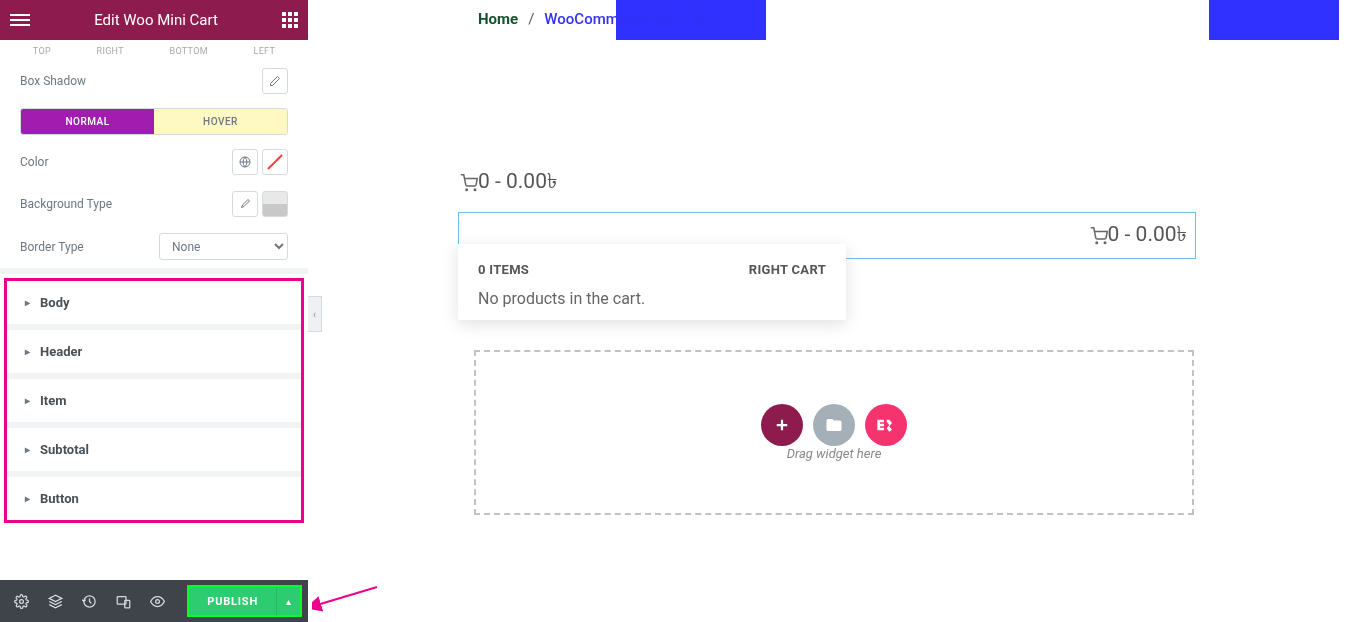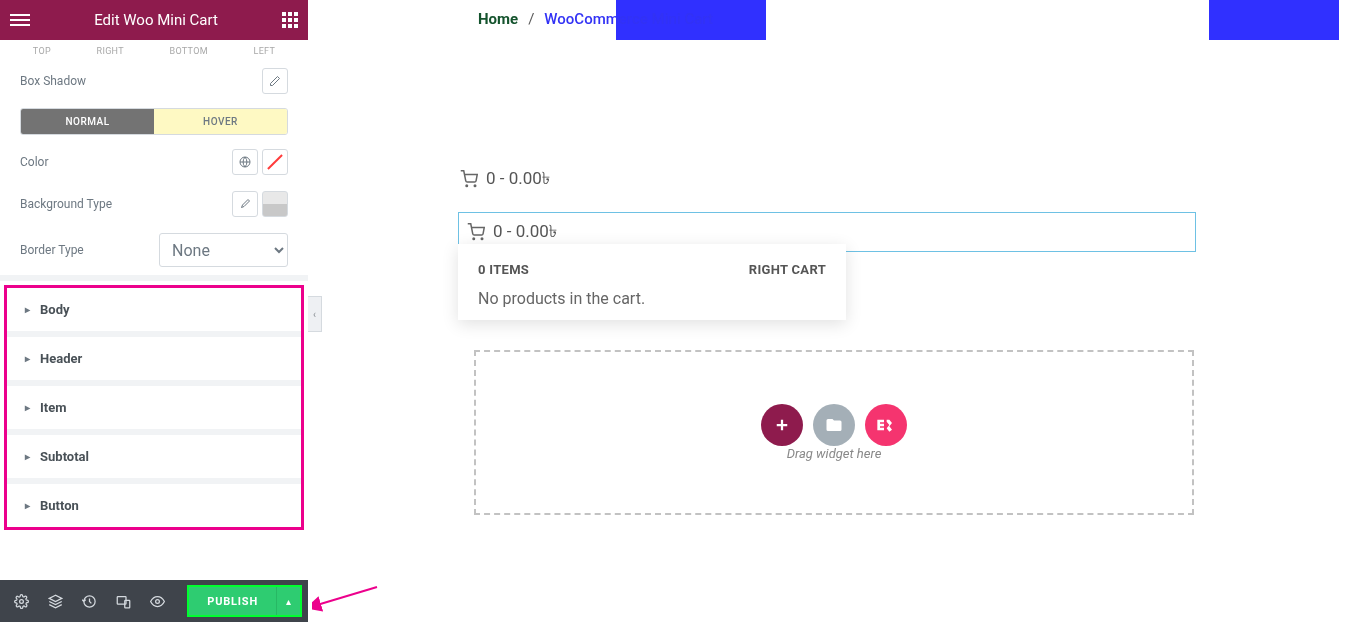--- a/index.html
+++ b/index.html
@@ -19,24 +19,24 @@
     .spacing-labels { display:flex; justify-content:space-around; padding: 6px 10px 4px; font-size:9px; color:#a8a8a8; letter-spacing:0.3px; }
 
     .control-row { display:flex; align-items:center; justify-content:space-between; padding: 8px 20px; font-size:12px; color:#6d7882; gap:10px; }
     .control-row .label { flex:1; }
     .control-row .icon-btn { width:26px; height:26px; border:1px solid #d5dadf; background:#fff; border-radius:3px; display:flex; align-items:center; justify-content:center; font-size:11px; color:#6d7882; cursor:pointer; }
     .icon-btn.slash { position:relative; }
     .icon-btn.slash::after { content:''; position:absolute; width:20px; height:2px; background:#ff3b3b; transform:rotate(-45deg); }
 
     .toggle-tabs { display:flex; margin: 6px 20px; border:1px solid #d5dadf; border-radius:3px; overflow:hidden; }
     .toggle-tabs .tab { flex:1; text-align:center; padding:7px 0; font-size:10px; font-weight:500; letter-spacing:0.5px; cursor:pointer; background:#fef9c3; color:#6d7882; }
-    .toggle-tabs .tab.active { background:#737373; color:#fff; }
+    .toggle-tabs .tab.active { background:#a21caf; color:#fff; }
 
     .select-wrap { flex:1; max-width:130px; }
-    .select-wrap select { width:100%; height:34px; border:1px solid #d5dadf; border-radius:3px; font-size:16px; padding:0 8px; color:#6d7882; background:#fff; cursor:pointer; }
+    .select-wrap select { width:100%; height:27px; border:1px solid #d5dadf; border-radius:3px; font-size:12px; padding:0 8px; color:#6d7882; background:#fff; cursor:pointer; }
 
     .divider { height:6px; background:#f1f3f5; }
 
     .panel-sections { border: 3px solid #ec008c; margin: 4px; }
     .section-header { display:flex; align-items:center; gap:10px; padding:14px 18px; font-size:13px; font-weight:700; color:#495157; background:#fff; cursor:pointer; }
     .section-header .caret { font-size:10px; color:#6d7882; }
     .section-gap { height:6px; background:#f1f3f5; }
 
     .sidebar-footer { margin-top:auto; background:#3f444b; height:42px; display:flex; align-items:center; padding:0 6px; gap:4px; position:relative; }
     .sidebar-footer .fbtn { width:30px; height:30px; display:flex; align-items:center; justify-content:center; color:#d5dadf; font-size:14px; cursor:pointer; }
@@ -50,21 +50,21 @@
     .collapse-handle { position:absolute; left:308px; top:296px; width:14px; height:36px; background:#eef0f3; border:1px solid #d5dadf; border-left:none; display:flex; align-items:center; justify-content:center; font-size:10px; color:#8a8f94; cursor:pointer; }
 
     .top-blue-bar-left { position:absolute; left:308px; top:0; width:150px; height:40px; background:#3030ff; }
     .top-blue-bar-right { position:absolute; right:12px; top:0; width:130px; height:40px; background:#3030ff; }
 
     .breadcrumb { position:absolute; left:478px; top:10px; font-size:15px; display:flex; gap:10px; align-items:center; color:#555; }
     .breadcrumb .home { color:#14532d; font-weight:700;text-align:center; }
     .breadcrumb .sep { color:#595959; }
     .breadcrumb .current { color:#3232f5; font-weight:500; cursor:pointer; }
 
-    .cart-row { display:flex; align-items:center; gap:8px; font-size:17px; color:#555; }
+    .cart-row { display:flex; align-items:center; font-size:21px; color:#555;justify-content:flex-end; }
     .cart-row .cart-icon { width:18px; height:18px; }
     .cart1 { position:absolute; left:460px; top:165px; }
     .cart-widget { position:absolute; left:458px; top:212px; width:738px; border:1px solid #6ec1e4; padding:5px 8px; }
     .cart-dropdown { position:absolute; left:458px; top:244px; width:388px; background:#fff; box-shadow:0 4px 16px rgba(0,0,0,0.12); padding:18px 20px 12px; }
     .cart-dropdown-header { display:flex; justify-content:space-between; font-size:13px; font-weight:700; color:#555; margin-bottom:12px; letter-spacing:0.3px; }
     .cart-dropdown-header .viewcart { cursor:pointer; }
     .cart-dropdown-body { font-size:16px; color:#666; }
 
     .dropzone { position:absolute; left:474px; top:350px; width:720px; height:165px; border:2px dashed #c2c2c2; display:flex; flex-direction:column; align-items:center; justify-content:center; gap:0; }
     .dropzone .btns { display:flex; gap:10px; }

